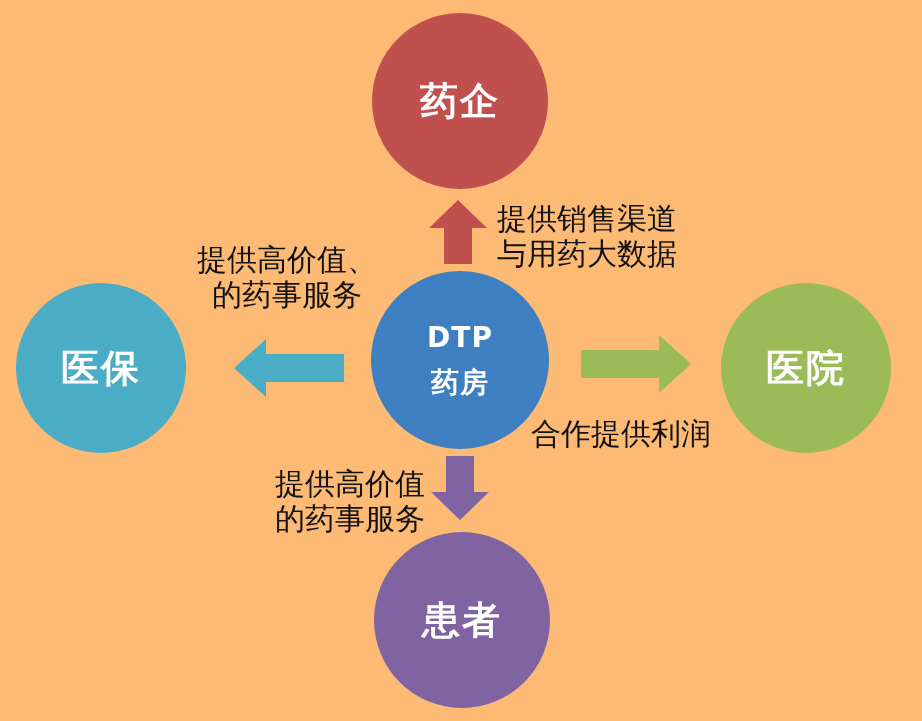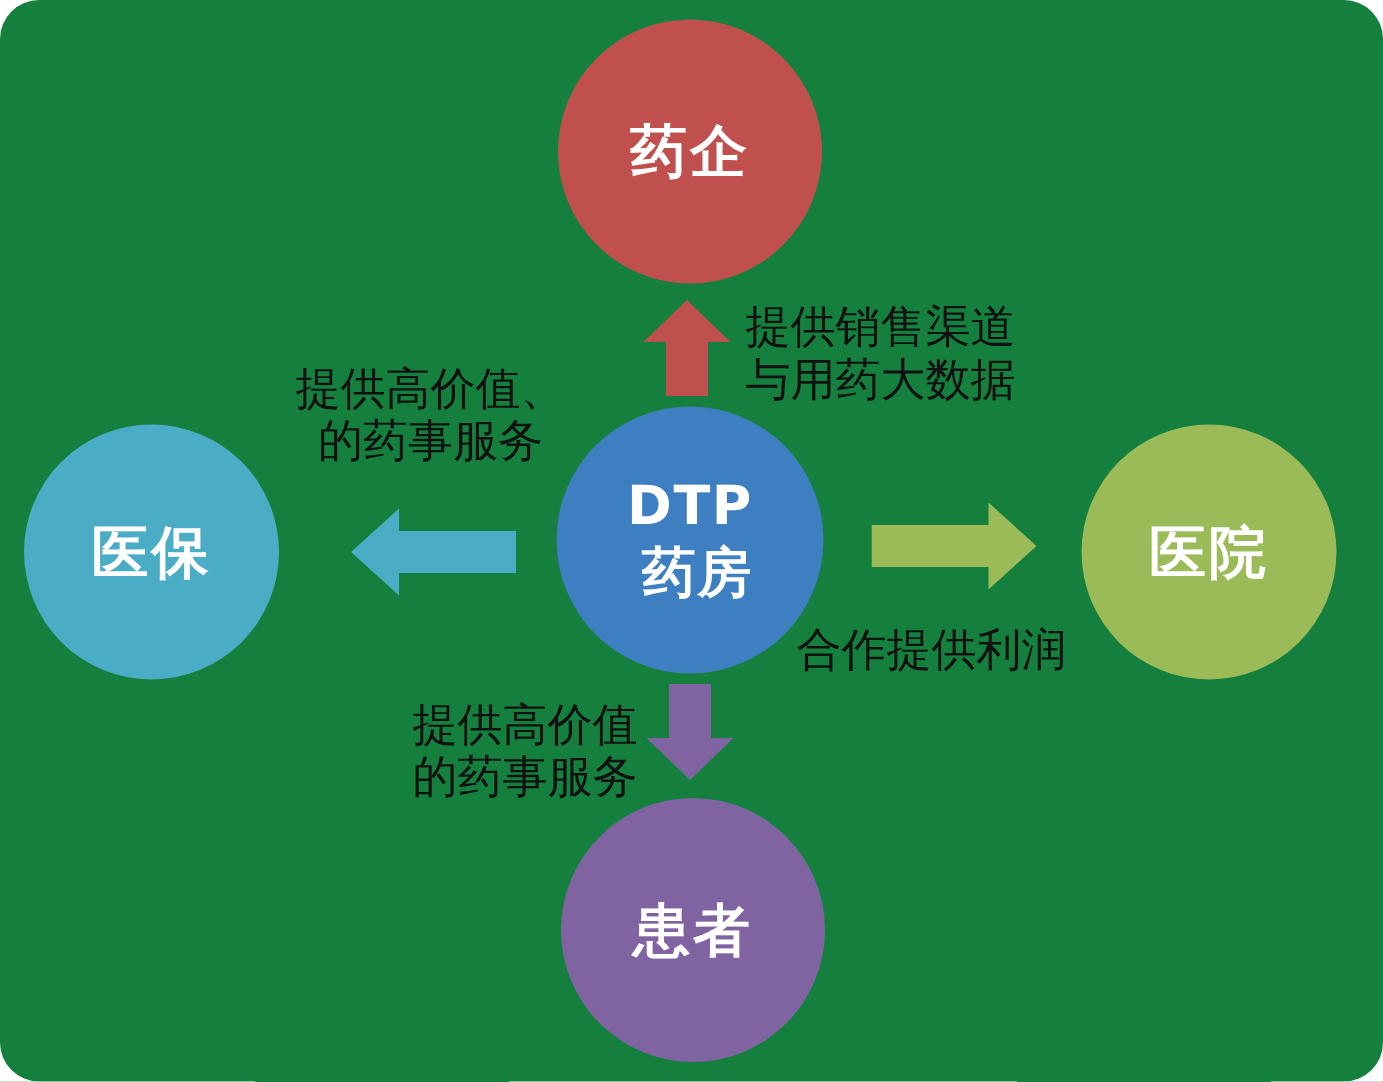--- a/index.html
+++ b/index.html
@@ -24,23 +24,23 @@
   .node-left   { left: 16px;  top: 283px; width: 170px; height: 170px; }
   .node-right  { left: 721px; top: 283px; width: 170px; height: 170px; }
   .node-bottom { left: 374px; top: 532px; width: 176px; height: 176px; }
   .node-center { left: 371px; top: 271px; width: 178px; height: 178px; }
   .node-label {
     font-size: 38px;
     font-weight: bold;
     letter-spacing: 2px;
   }
   .center-label {
-    font-size: 36px;
+    font-size: 28px;
     font-weight: bold;
-    text-align: right;
+    text-align: center;
     line-height: 45px;
     letter-spacing: 1px;
   }
   .arrow { position: absolute; display: block; }
   .arrow-up    { left: 429px; top: 200px; width: 58px;  height: 64px; }
   .arrow-down  { left: 431px; top: 456px; width: 58px;  height: 64px; }
   .arrow-left  { left: 234px; top: 339px; width: 110px; height: 58px; }
   .arrow-right { left: 581px; top: 335px; width: 110px; height: 58px; }
   .anno {
     position: absolute;
@@ -50,21 +50,21 @@
     white-space: nowrap;
   }
   .anno-up    { left: 497px; top: 201px; }
   .anno-left  { left: 178px; top: 242px; width: 218px; text-align: center; }
   .anno-right { left: 531px; top: 416px; }
   .anno-down  { left: 252px; top: 466px; width: 196px; text-align: center; }
 </style>
 </head>
 <body>
 
-<div class="stage" style="background-color: #15803d; border-radius: 26px;">
+<div class="stage" style="background-color: #fdba74;">
 
   <div class="circle node-top" style="background-color: rgb(192, 80, 77);">
     <span class="node-label" style="color: rgb(255, 255, 255);">药企</span>
   </div>
 
   <div class="circle node-left" style="background-color: rgb(75, 172, 198);">
     <span class="node-label" style="color: rgb(255, 255, 255);">医保</span>
   </div>
 
   <div class="circle node-right" style="background-color: rgb(155, 187, 89);">

